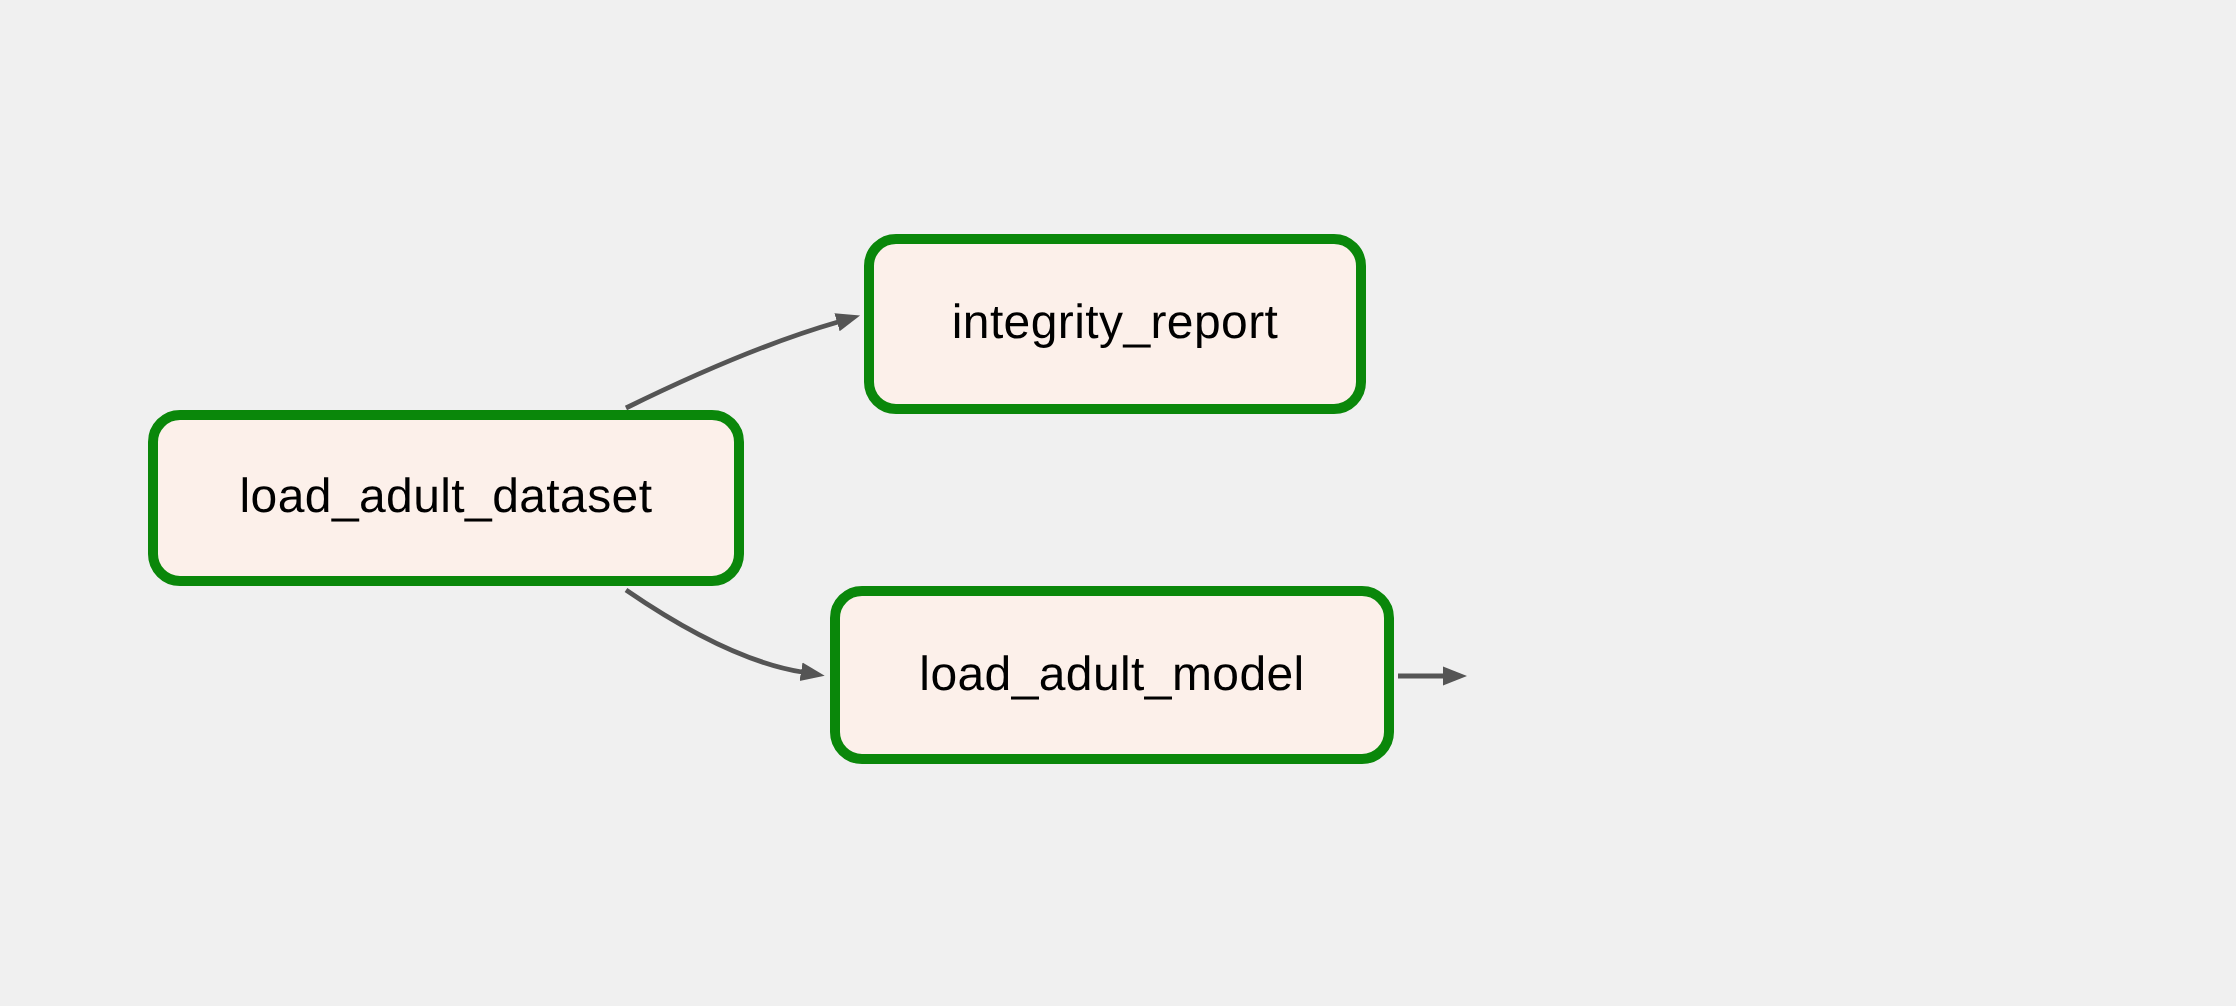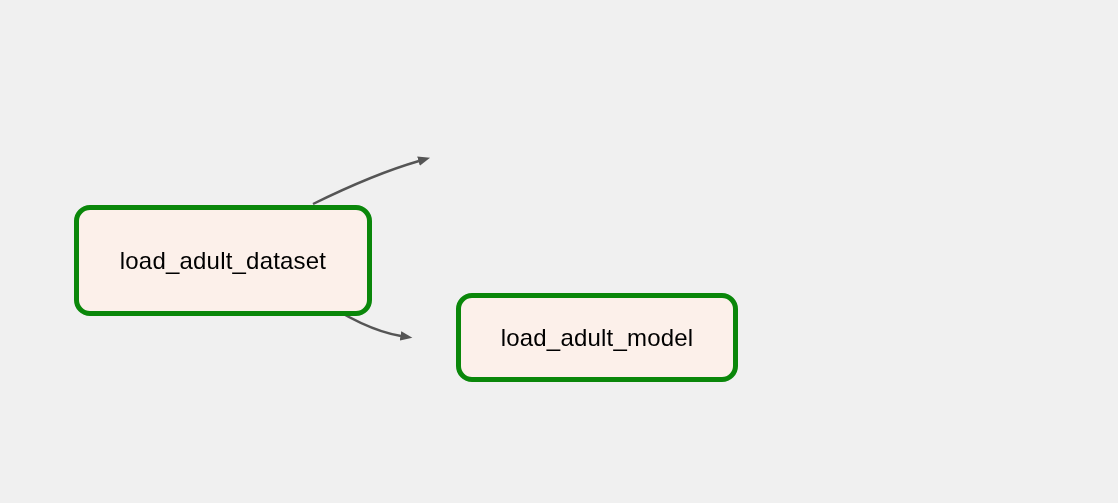--- a/index.html
+++ b/index.html
@@ -61,23 +61,26 @@
       </marker>
     </defs>
 
     <path d="M 313,204 Q 374,174 419,161" marker-end="url(#arrowhead)"></path>
 
     <path d="M 313,295 Q 364,330 401,336" marker-end="url(#arrowhead)"></path>
 
     <path d="M 699,338 L 722,338" marker-end="url(#arrowhead)"></path>
   </svg>
 
-  <div class="node" style="left:74px; top:205px; width:298px; height:111px;text-align:right;">
+  <div class="node" style="left:74px; top:205px; width:298px; height:88px;text-align:right;">
     <span>load_adult_dataset</span>
   </div>
 
+  <div class="node" style="left:432px; top:117px; width:251px; height:90px;">
+    <span>integrity_report</span>
+  </div>
 
-  <div class="node" style="left:415px; top:293px; width:282px; height:89px;margin-left:41px;">
+  <div class="node" style="left:415px; top:293px; width:282px; height:89px;">
     <span>load_adult_model</span>
   </div>
 
 
 </div>
 
 </body></html>

